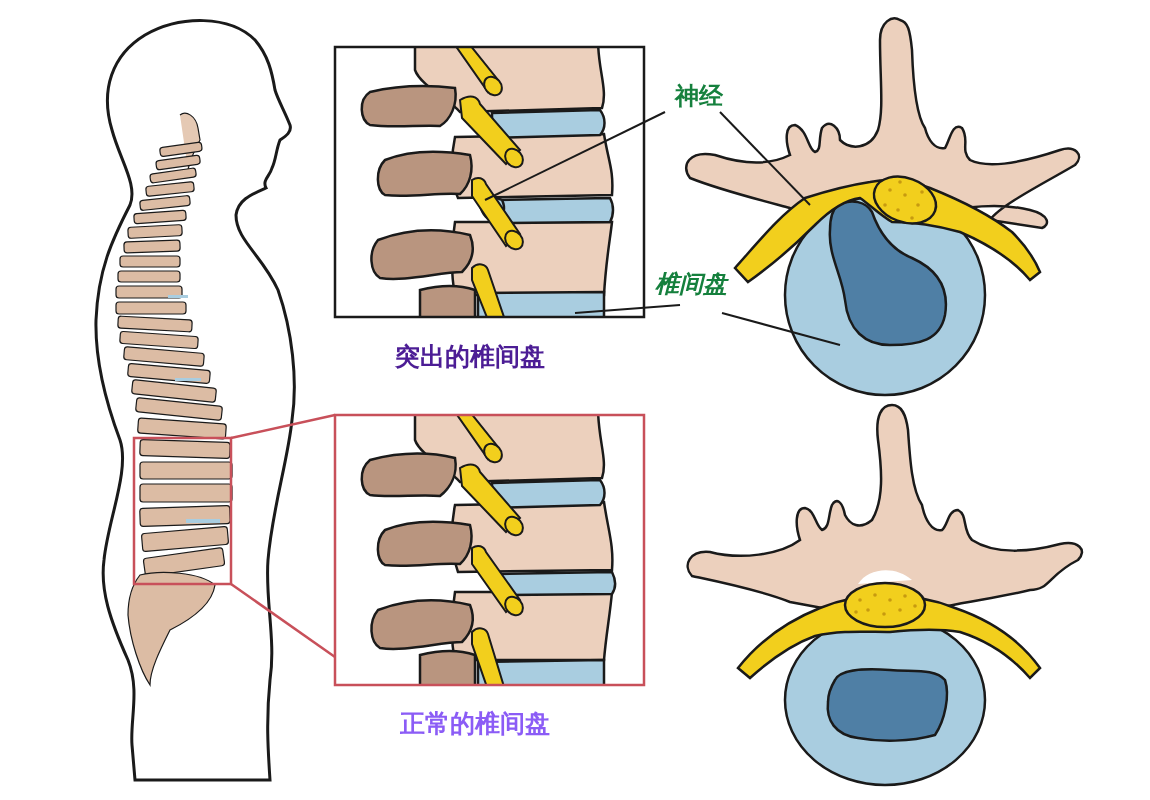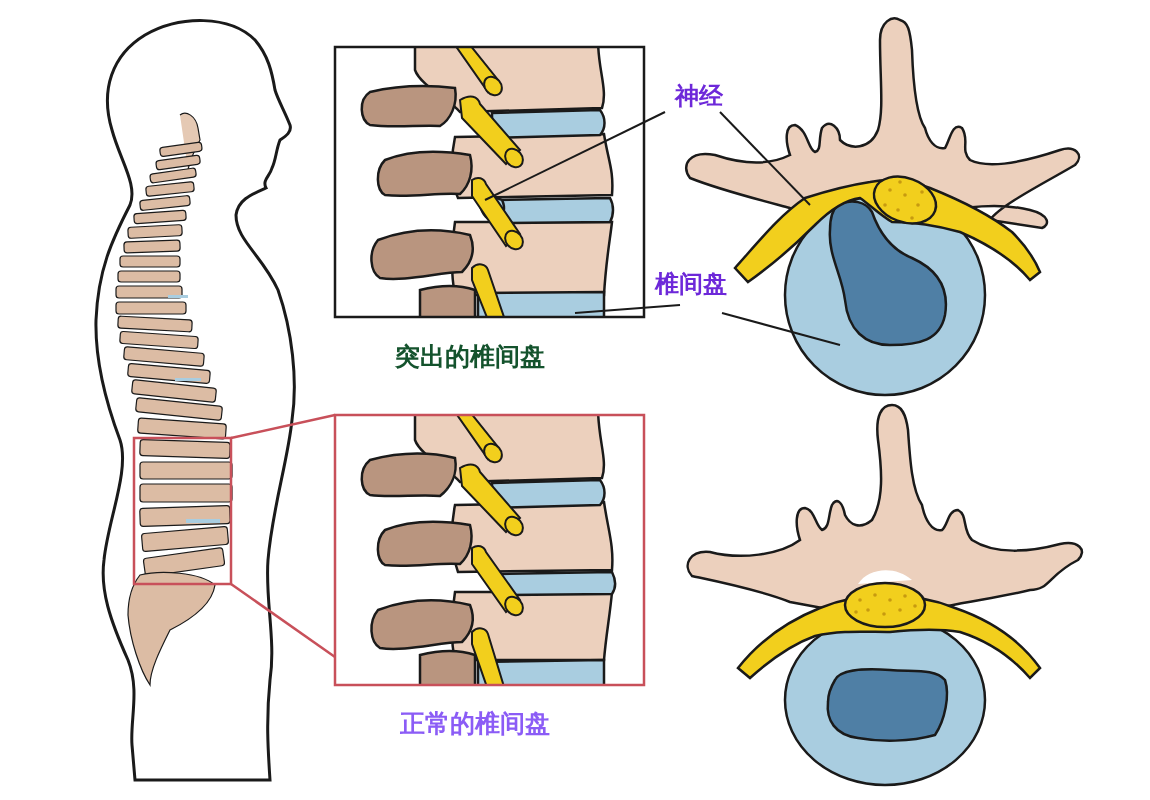--- a/index.html
+++ b/index.html
@@ -1,19 +1,19 @@
 <!DOCTYPE html>
 <html><head>
 <meta charset="utf-8">
 <style>
   html, body { margin:0; padding:0; background:#ffffff; }
   body { width:1150px; height:800px; position:relative; overflow:hidden;
          font-family:"DejaVu Sans","Liberation Sans",sans-serif; }
   svg.stage { position:absolute; left:0; top:0; }
-  .label { position:absolute; font-weight:bold; font-size:24px; color:#6d28d9; white-space:nowrap;
+  .label { position:absolute; font-weight:bold; font-size:24px; color:#15803d; white-space:nowrap;
            font-family:"DejaVu Sans","Liberation Sans",sans-serif; }
   .caption { position:absolute; font-weight:bold; font-size:25px; white-space:nowrap;
              font-family:"DejaVu Sans","Liberation Sans",sans-serif; }
 </style>
 </head>
 <body>
 
 <svg class="stage" width="1150" height="800" viewBox="0 0 1150 800">
 
   <g>
@@ -212,15 +212,15 @@
         <circle cx="868" cy="610" r="1.8"></circle>
         <circle cx="884" cy="614" r="1.8"></circle>
       <circle cx="900" cy="610" r="1.8"></circle>
         <circle cx="915" cy="606" r="1.8"></circle>
         <circle cx="856" cy="612" r="1.8"></circle>
     </g>
   </g>
 </svg>
 
 <div class="label" style="left:675px; top:80px;">神经</div>
-<div class="label" style="left:655px; top:268px;">椎间盘</div>
-<div class="caption" style="left:395px; top:340px; color:#14532d;">突出的椎间盘</div>
+<div class="label" style="left:655px; top:268px;font-style:italic;">椎间盘</div>
+<div class="caption" style="left:395px; top:340px; color:#4c1d95;">突出的椎间盘</div>
 <div class="caption" style="left:400px; top:707px; color:#8b5cf6;">正常的椎间盘</div>
 
 </body></html>

